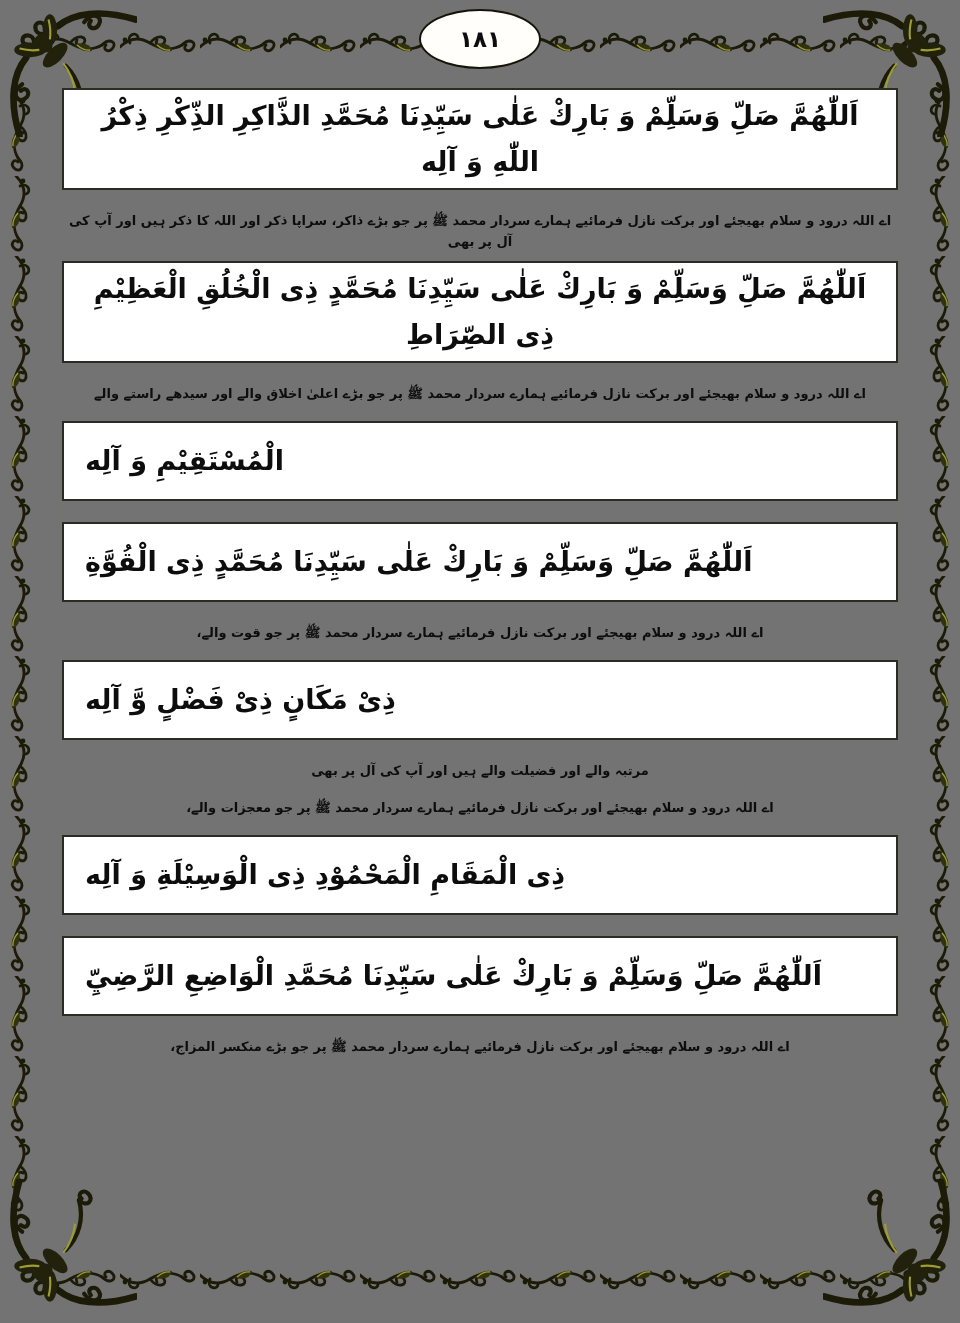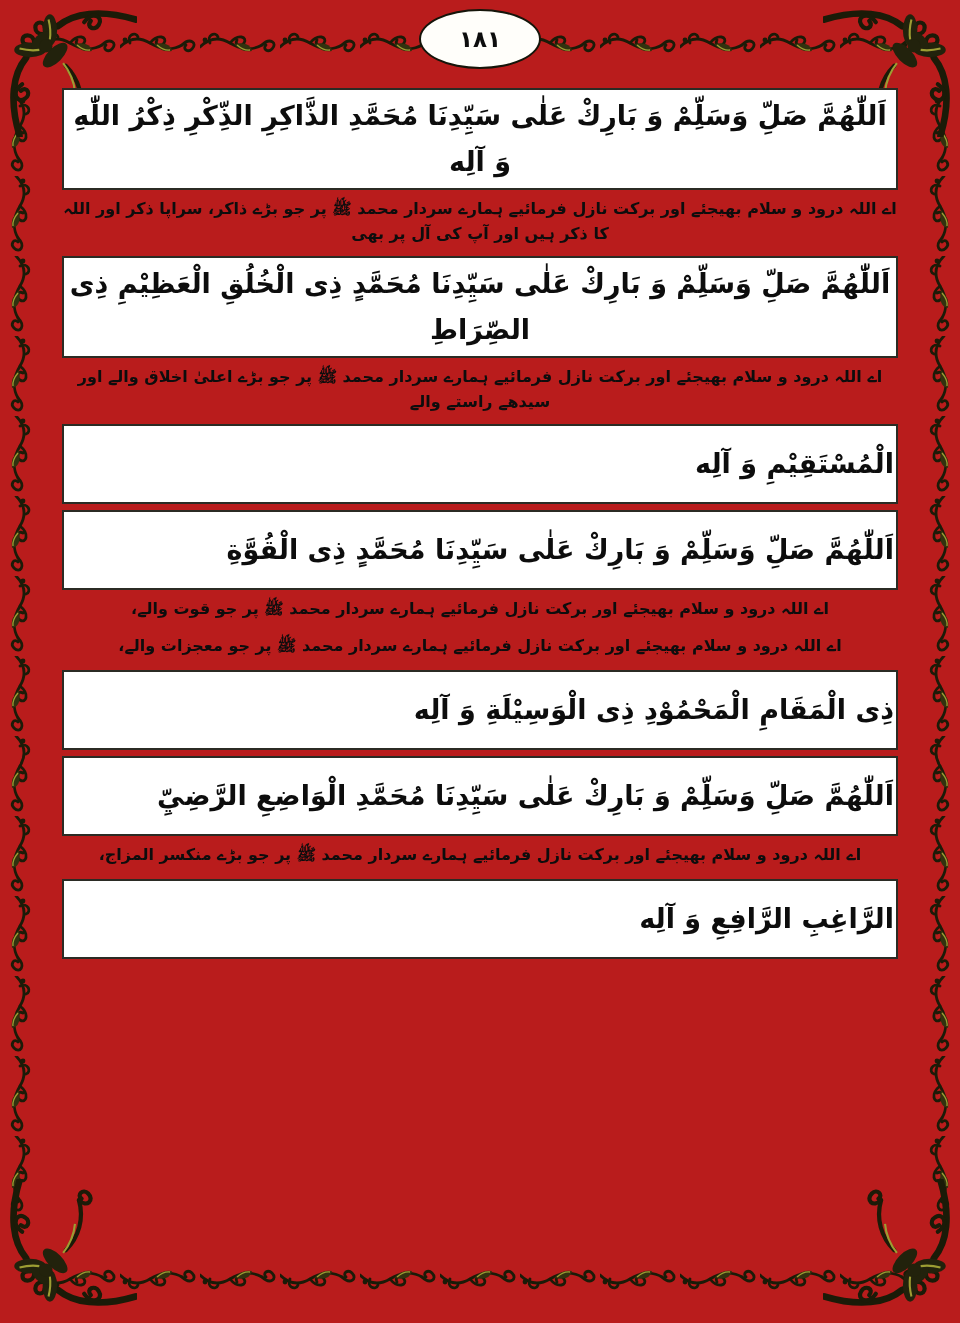--- a/index.html
+++ b/index.html
@@ -6,21 +6,21 @@
   body{
     background:#e8e8e4;
     font-family:"DejaVu Sans", sans-serif;
     -webkit-font-smoothing:antialiased;
   }
   .page{
     position:relative;
     width:960px;
     height:1323px;
     margin:0 auto;
-    background:#b91c1c;
+    background:#737373;
     overflow:hidden;
     color:#0d0d0d;
   }
   
   .defs{position:absolute;width:0;height:0;overflow:hidden;}
   .strip{position:absolute;}
   .strip.top{left:40px;top:30px;}
   .strip.bottom{left:40px;top:1266px;transform:scaleY(-1);}
   .strip.left{left:7px;top:96px;}
   .strip.right{left:927px;top:96px;transform:scaleX(-1);}
@@ -49,37 +49,37 @@
     top:88px;left:62px;
     width:836px;
     display:flex;flex-direction:column;
     z-index:2;
     direction:rtl;
   }
   .arabic-box{
     border:2px solid #2b2b24;
     background:#ffffff;
     min-height:80px;
-    display:flex;align-items:center;justify-content:flex-start;
-    padding:3px 2px;
-    margin-bottom:6px;
+    display:flex;align-items:center;justify-content:flex-end;
+    padding:3px 21px;
+    margin-bottom:21px;
     box-sizing:border-box;
   }
   .arabic{
     margin:0;
     font-size:27px;
     font-weight:bold;
     line-height:1.7;
     text-align:center;
     direction:rtl;
   }
   .urdu{
     margin:0 0 9px 0;
     min-height:28px;
-    font-size:16px;
+    font-size:13px;
     font-weight:bold;
     line-height:1.6;
     text-align:center;
     direction:rtl;
   }
 </style>
 </head>
 <body>
 
 <div class="page">
@@ -220,30 +220,31 @@
 
     <div class="arabic-box">
       <p class="arabic">الْمُسْتَقِيْمِ وَ آلِه</p>
     </div>
 
     <div class="arabic-box">
       <p class="arabic">اَللّٰهُمَّ صَلِّ وَسَلِّمْ وَ بَارِكْ عَلٰى سَيِّدِنَا مُحَمَّدٍ ذِی الْقُوَّةِ</p>
     </div>
     <p class="urdu">اے اللہ درود و سلام بھیجئے اور برکت نازل فرمائیے ہمارے سردار محمد ﷺ پر جو قوت والے،</p>
 
+    <div class="arabic-box">
+      <p class="arabic">ذِیْ مَکَانٍ ذِیْ فَضْلٍ وَّ آلِه</p>
+    </div>
+    <p class="urdu">مرتبہ والے اور فضیلت والے ہیں اور آپ کی آل پر بھی</p>
 
     <p class="urdu">اے اللہ درود و سلام بھیجئے اور برکت نازل فرمائیے ہمارے سردار محمد ﷺ پر جو معجزات والے،</p>
 
     <div class="arabic-box">
       <p class="arabic">ذِی الْمَقَامِ الْمَحْمُوْدِ ذِی الْوَسِيْلَةِ وَ آلِه</p>
     </div>
 
     <div class="arabic-box">
       <p class="arabic">اَللّٰهُمَّ صَلِّ وَسَلِّمْ وَ بَارِكْ عَلٰى سَيِّدِنَا مُحَمَّدِ الْوَاضِعِ الرَّضِيِّ</p>
     </div>
     <p class="urdu">اے اللہ درود و سلام بھیجئے اور برکت نازل فرمائیے ہمارے سردار محمد ﷺ پر جو بڑے منکسر المزاج،</p>
 
-    <div class="arabic-box">
-      <p class="arabic">الرَّاغِبِ الرَّافِعِ وَ آلِه</p>
-    </div>
 
   </div>
 </div>
 
 </body></html>

